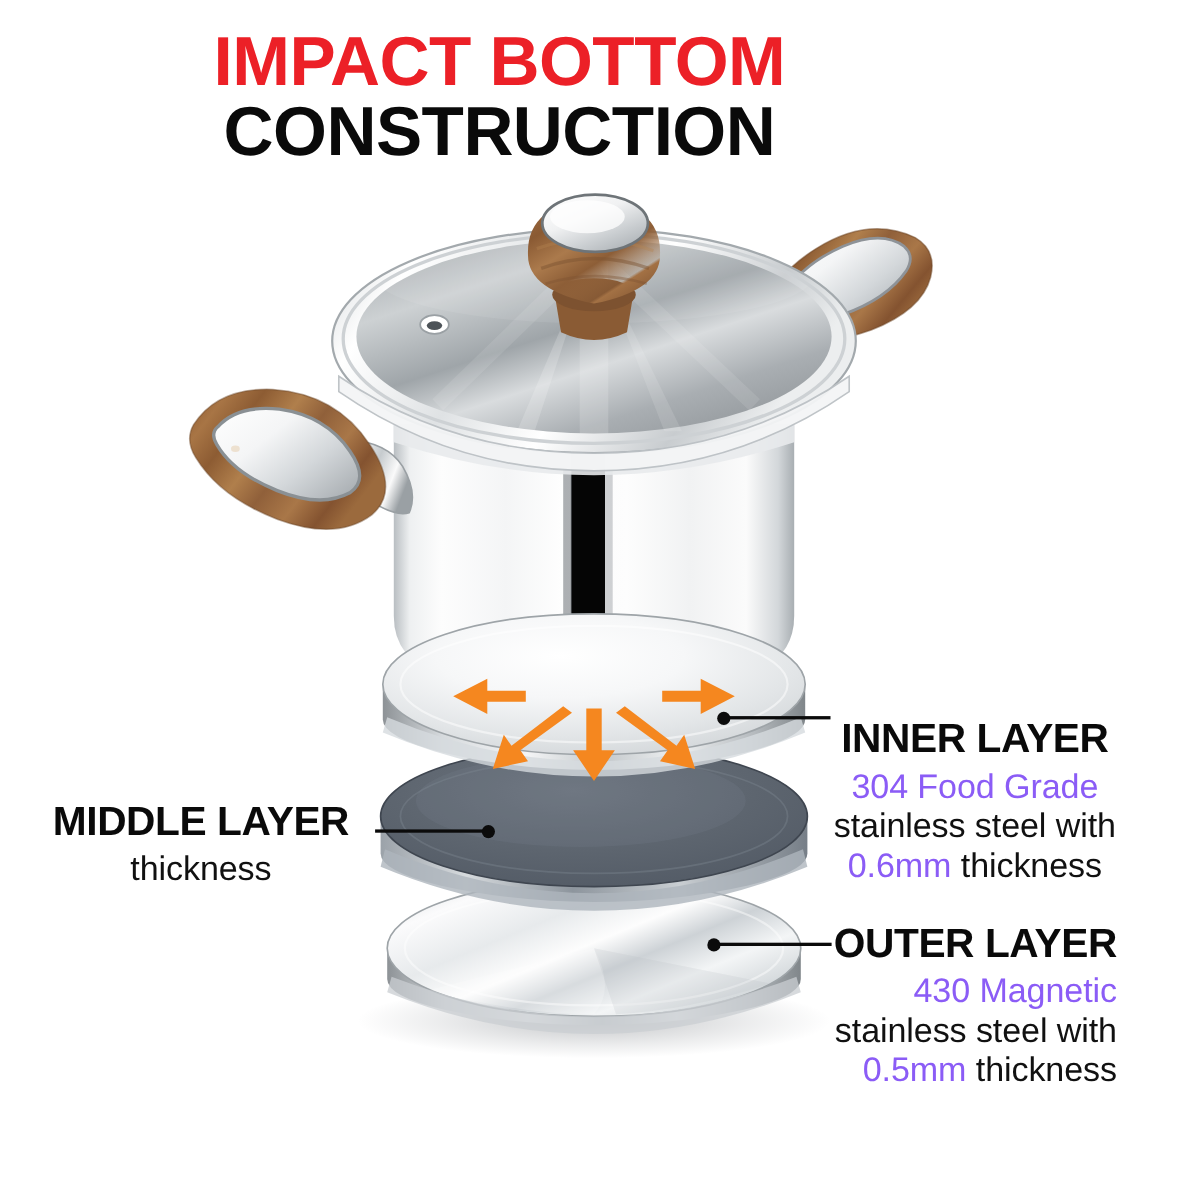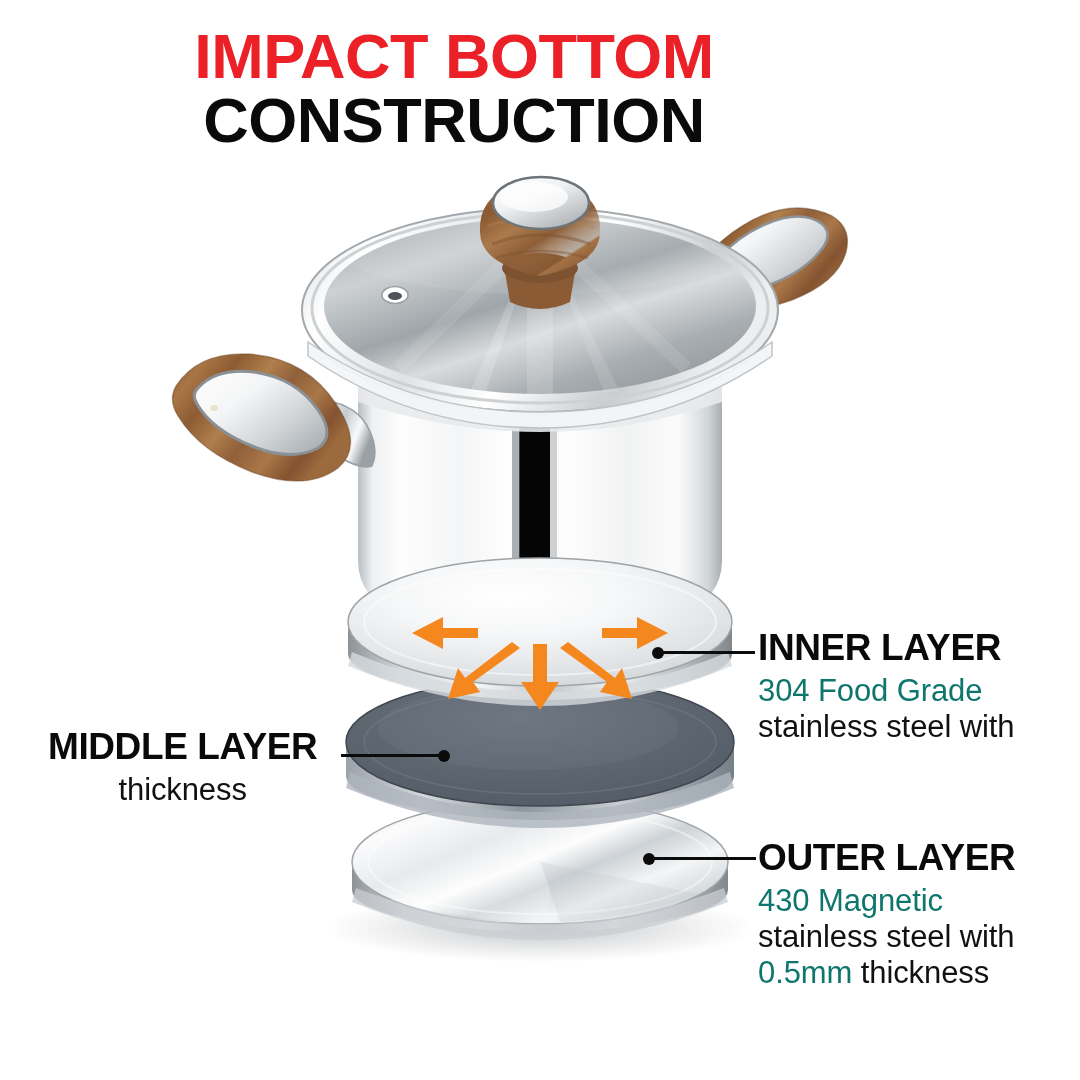--- a/index.html
+++ b/index.html
@@ -22,24 +22,24 @@
   }
 
   
   .callout{position:absolute;}
   .callout .c-head{
     font-size:37px;font-weight:bold;color:#0a0a0a;letter-spacing:-0.4px;
     line-height:1.08;white-space:nowrap;margin:0 0 5px 0;
   }
   .callout .c-body{font-size:31px;line-height:1.17;color:#111;letter-spacing:-0.1px;}
   .callout .c-body div{white-space:nowrap;}
-  .red{color:#0f766e;}
-
-  #callout-inner{left:758px;top:628px;text-align:left;}
-  #callout-outer{left:758px;top:838px;text-align:left;}
+  .red{color:#8b5cf6;}
+
+  #callout-inner{left:758px;top:652px;text-align:center;}
+  #callout-outer{left:758px;top:838px;text-align:right;}
   #callout-middle{left:48px;top:727px;text-align:center;}
 
   
   .leader{position:absolute;height:3px;background:#0b0b0b;}
   .leader .dot{
     position:absolute;width:12px;height:12px;border-radius:50%;
     background:#0b0b0b;top:-4.5px;
   }
   #leader-inner{left:655px;top:651px;width:100px;}
   #leader-inner .dot{left:-3px;}
@@ -318,20 +318,21 @@
   </div>
   <div class="leader" id="leader-middle">
     <span class="dot"></span>
   </div>
 
   <div class="callout" id="callout-inner">
     <div class="c-head">INNER LAYER</div>
     <div class="c-body">
       <div class="red">304 Food Grade</div>
       <div>stainless steel with</div>
+      <div><span class="red">0.6mm</span><span> thickness</span></div>
     </div>
   </div>
 
   <div class="callout" id="callout-middle">
     <div class="c-head">MIDDLE LAYER</div>
     <div class="c-body">
       <div>thickness</div>
     </div>
   </div>
 

